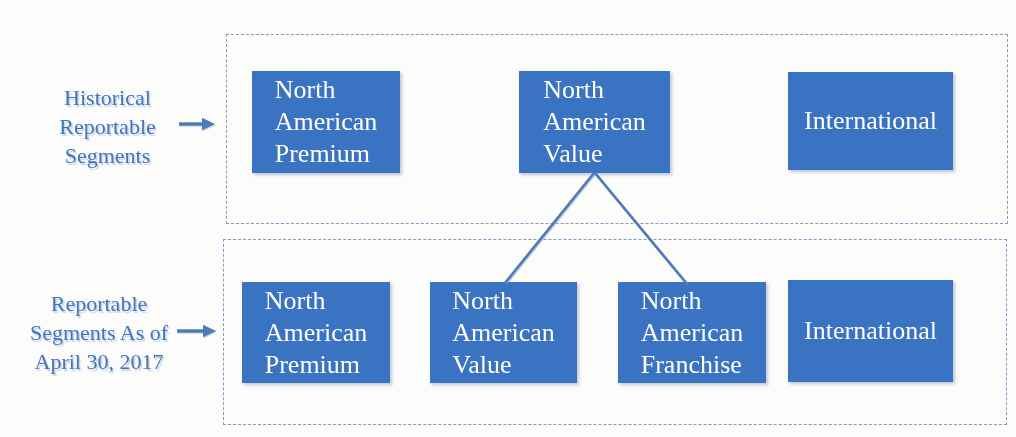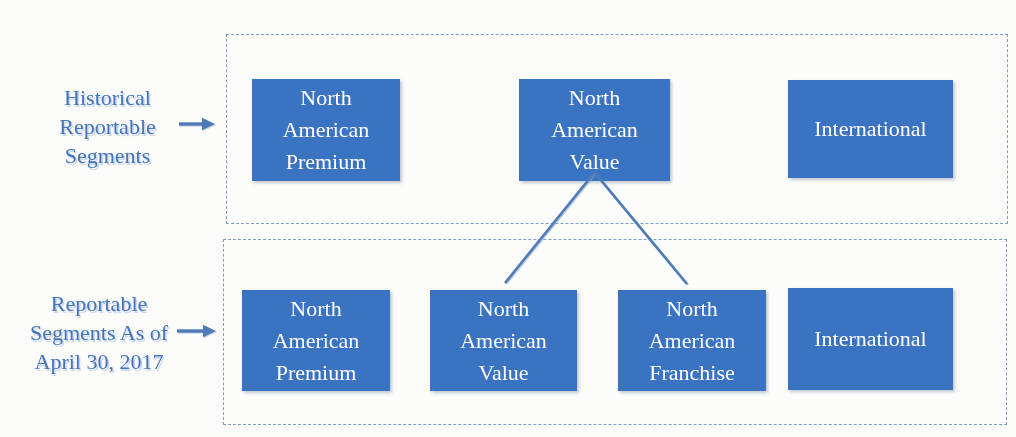--- a/index.html
+++ b/index.html
@@ -25,26 +25,24 @@
     border: 1px dashed var(--dashed-border);
     background: transparent;
   }
   .segment-box {
     position: absolute;
     background: var(--box-fill);
     color: var(--box-text);
     display: flex;
     align-items: center;
     justify-content: center;
-    text-align: center;
-    font-size: 22px;
+    font-size: 26px;
     line-height: 32px;
     white-space: pre-line;
     box-shadow: 2px 2px 3px rgba(120, 135, 160, 0.45);
-    margin-top: 8px;
   }
   .side-label {
     position: absolute;
     color: var(--label-text);
     font-size: 22px;
     line-height: 29px;
     text-align: center;
     white-space: pre-line;
     text-shadow: 1.5px 1.5px 1px rgba(90, 130, 190, 0.35);
   }

